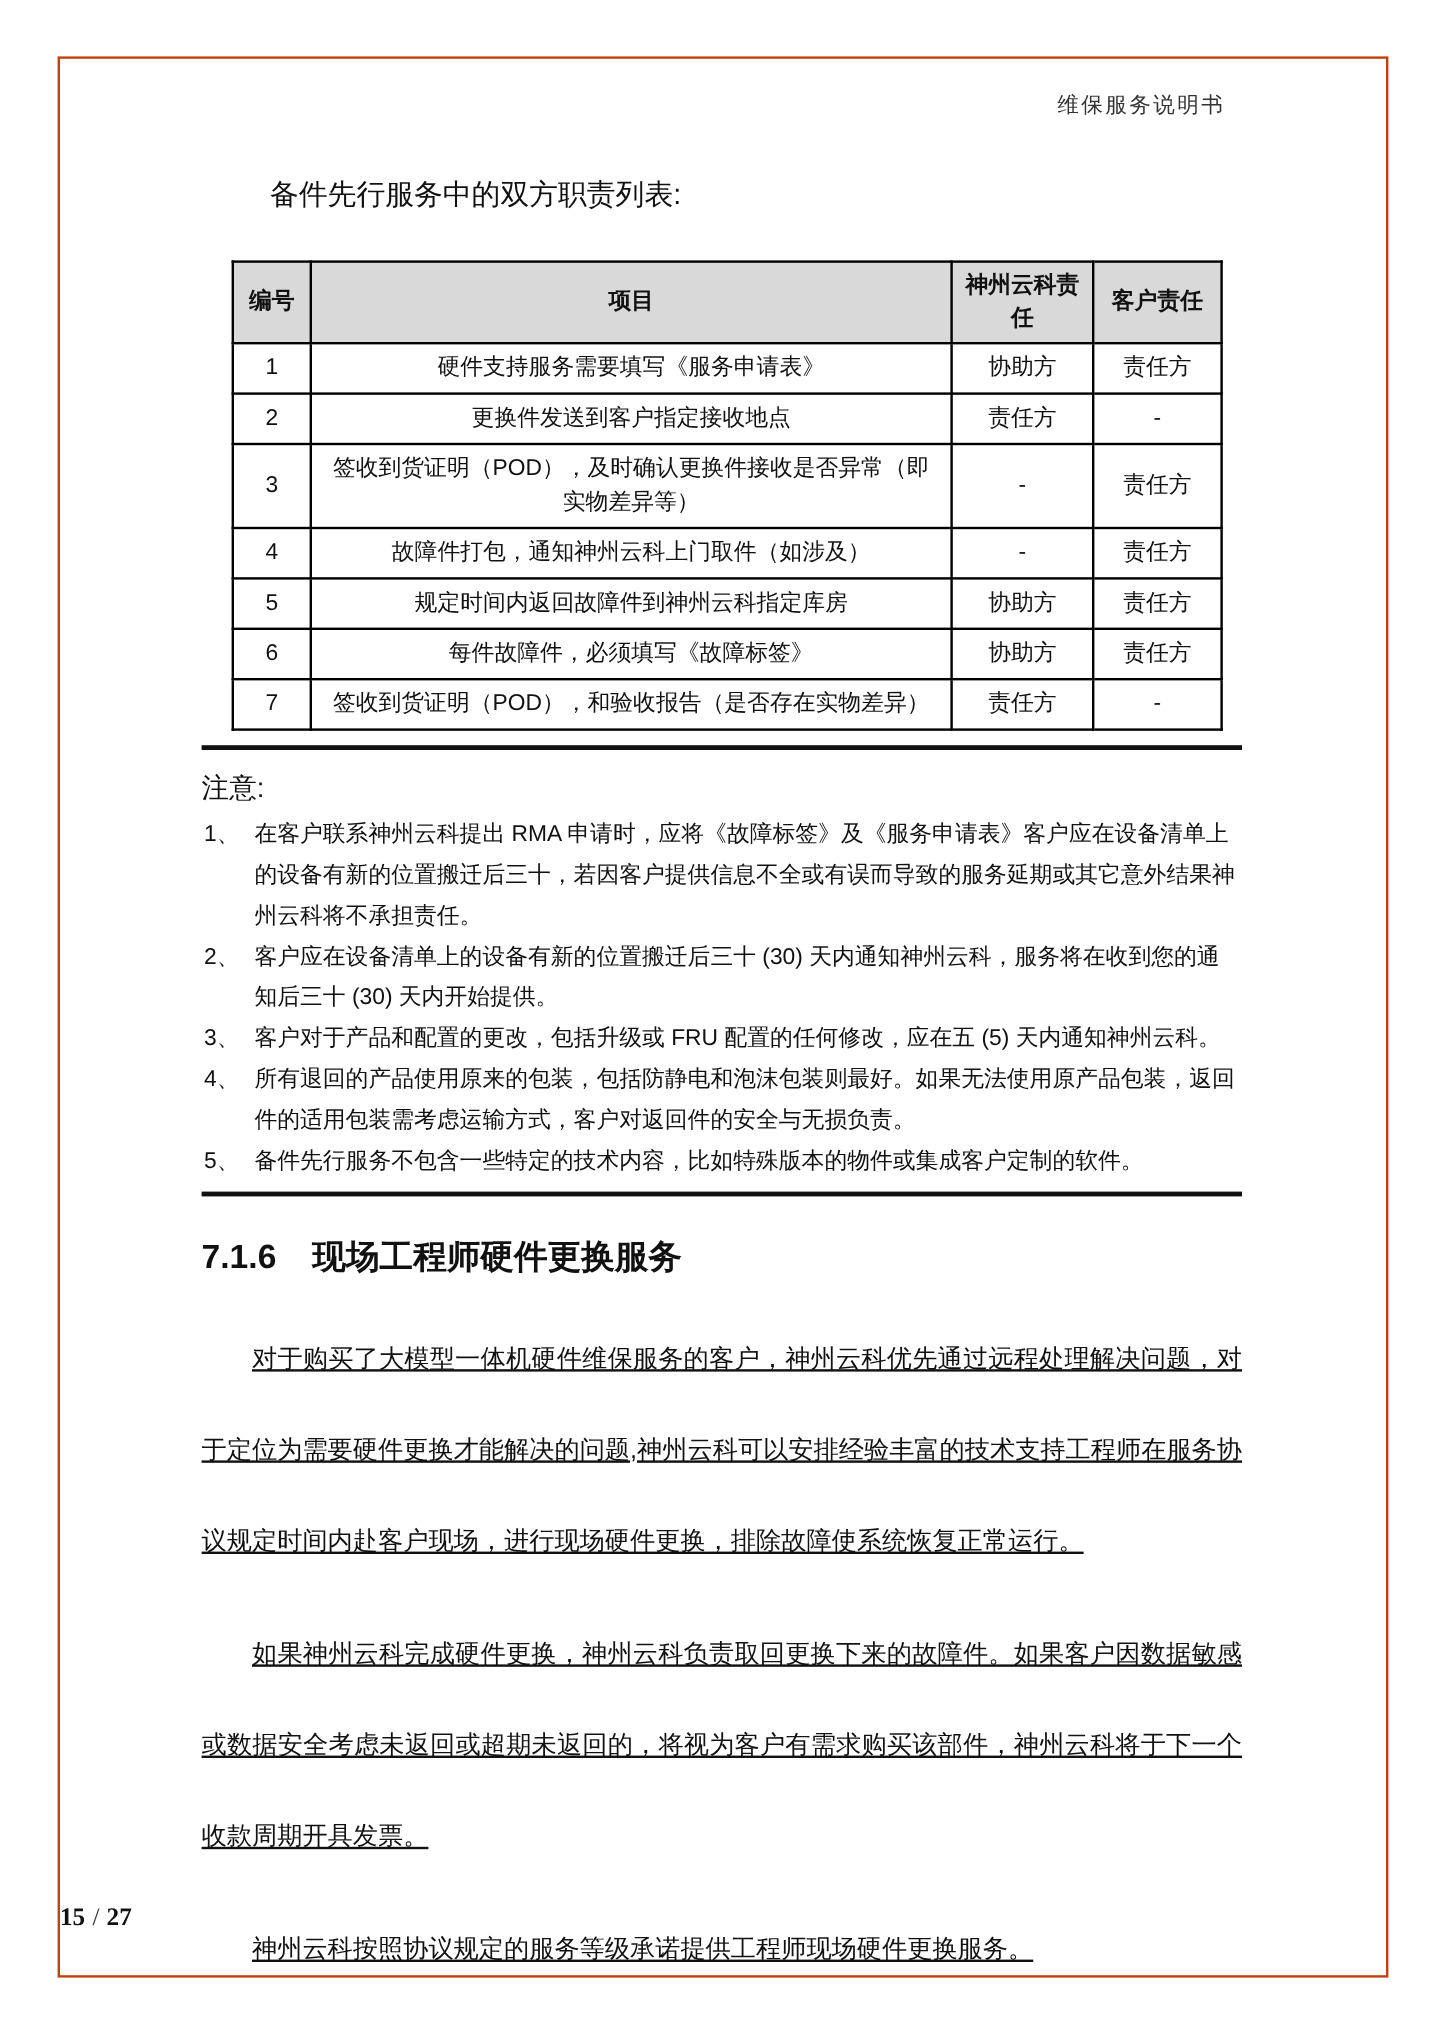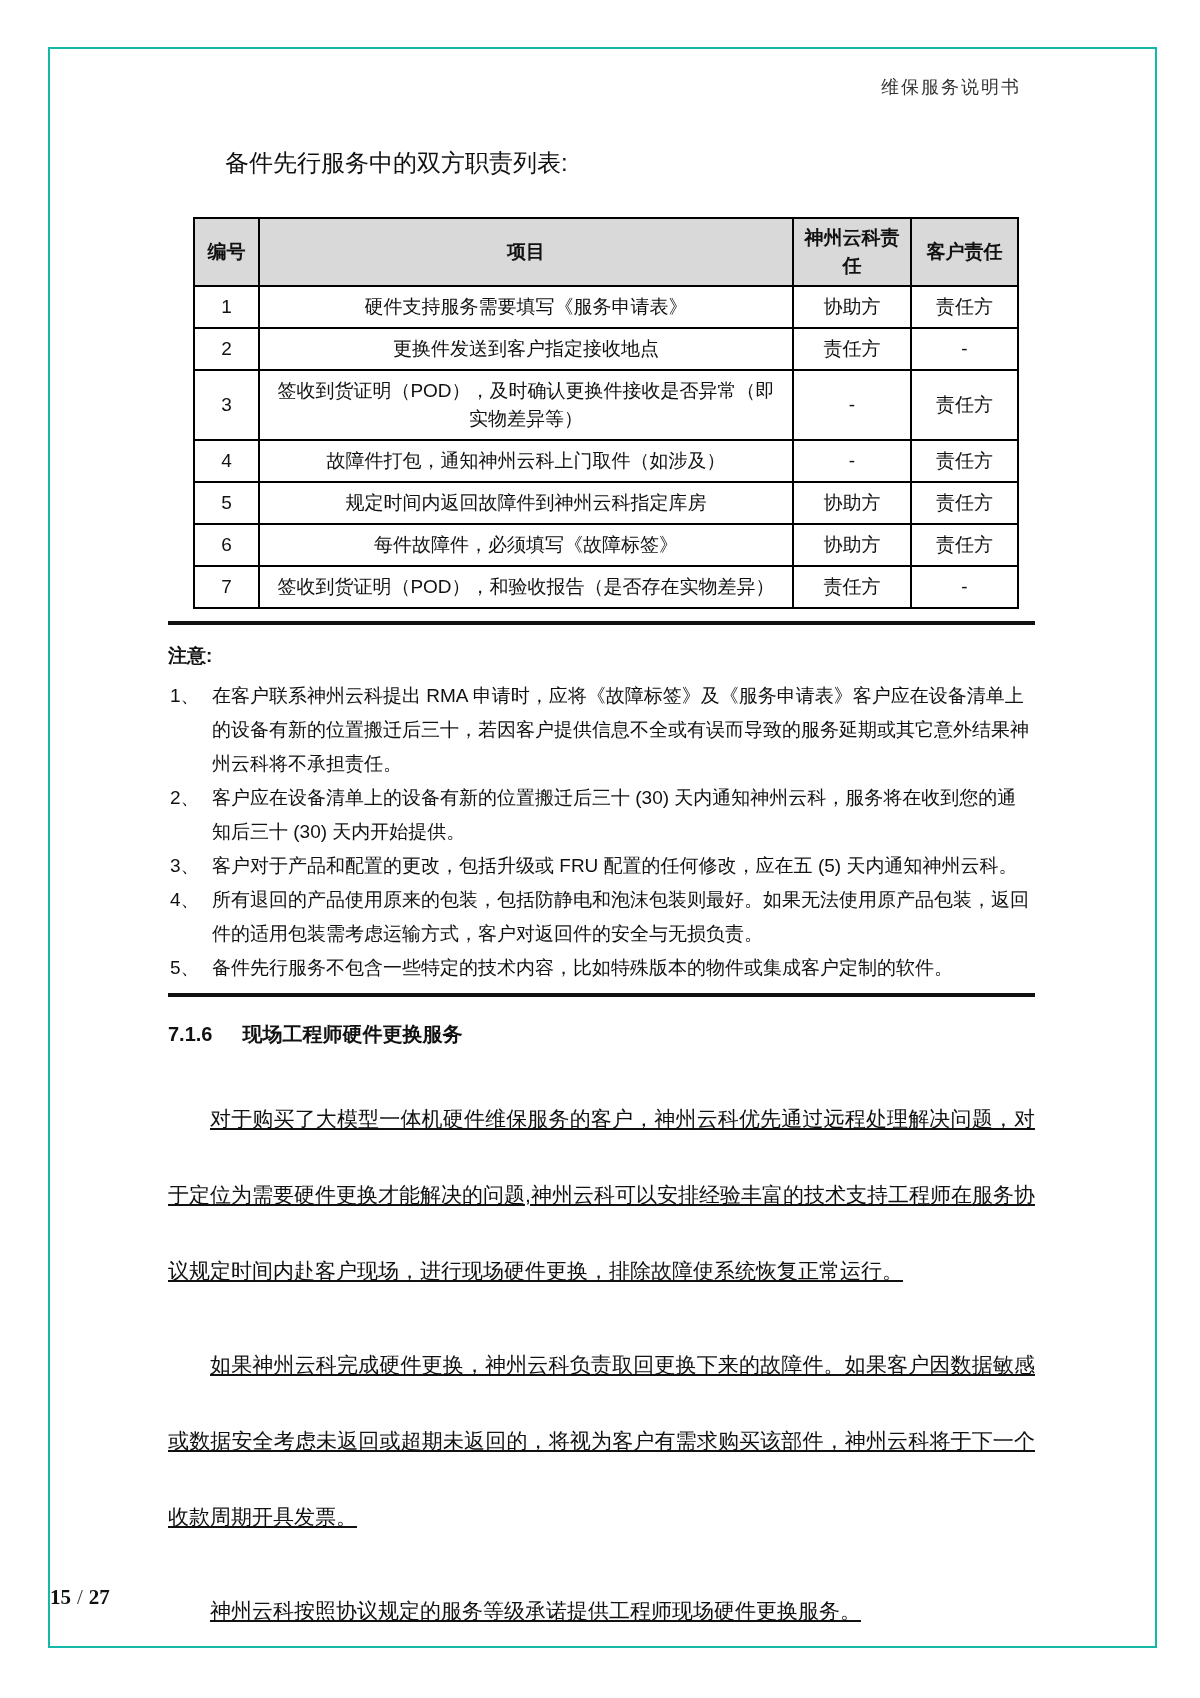--- a/index.html
+++ b/index.html
@@ -13,21 +13,21 @@
     position: relative;
     font-family: "Liberation Sans", "DejaVu Sans", sans-serif;
     color: #111111;
   }
   .page-frame {
     position: absolute;
     left: 48px;
     top: 47px;
     width: 1109px;
     height: 1601px;
-    border: 2px solid #14b8a6;
+    border: 2px solid #c2410c;
     box-sizing: border-box;
     background: #ffffff;
   }
   .content {
     position: absolute;
     left: 118px;
     right: 120px;
     top: 0;
   }
   .doc-header {
@@ -72,40 +72,40 @@
   .col-a    { width: 118px; text-align: center; }
   .col-b    { width: 107px; text-align: center; }
   .thick-rule {
     border: none;
     border-top: 4px solid #111111;
     margin: 12px 0 0 0;
   }
   .thick-rule.second { margin-top: 8px; }
   .notes-label {
     margin-top: 16px;
-    font-size: 19px;
-    font-weight: bold;
+    font-size: 23px;
+    font-weight: normal;
     line-height: 30px;
   }
   .notes-list { margin-top: 8px; }
   .note-item {
     display: flex;
     align-items: flex-start;
     font-size: 19px;
     line-height: 34px;
   }
   .note-number {
     flex: 0 0 44px;
     padding-left: 2px;
     box-sizing: border-box;
   }
   .note-text { flex: 1 1 auto; }
   .section-heading {
-    margin-top: 20px;
-    font-size: 20px;
+    margin-top: 34px;
+    font-size: 28px;
     font-weight: bold;
     line-height: 34px;
     color: #111111;
   }
   .section-number { margin-right: 30px; }
   .section-paragraphs { margin-top: 30px; }
   .body-paragraph {
     font-size: 21px;
     line-height: 76px;
     text-indent: 2em;

